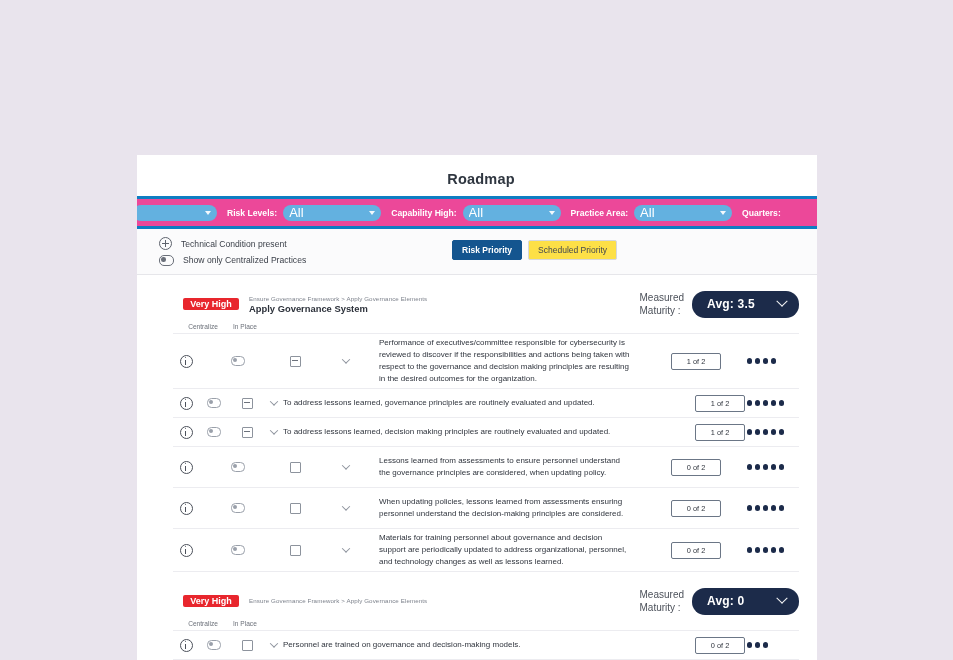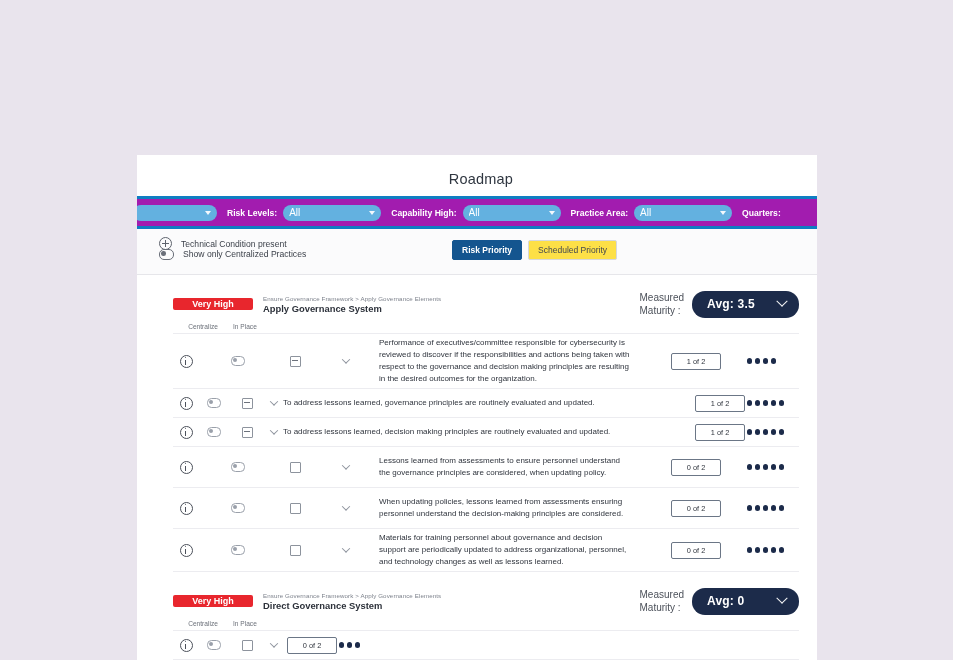--- a/index.html
+++ b/index.html
@@ -22,31 +22,31 @@
     width: 680px;
     height: 505px;
     background: #ffffff;
     overflow: hidden;
   }
 
   
   .page-title {
     text-align: center;
     font-size: 14.5px;
-    font-weight: normal;
+    font-weight: bold;
     color: #2f3640;
     padding: 16px 0 9px 8px;
     letter-spacing: .2px;
   }
 
   
   .filterbar {
     position: relative;
     height: 27px;
-    background: #a21caf;
+    background: #ec4899;
     border-top: 3px solid #0e7dc2;
     border-bottom: 3px solid #0e7dc2;
     display: flex;
     align-items: center;
     overflow: hidden;
     padding-left: 14px;
   }
   .filter-group {
     display: flex;
     align-items: center;
@@ -70,21 +70,21 @@
     padding: 0 6px;
     min-width: 98px;
     box-sizing: border-box;
   }
   .select.first {
     min-width: 84px;
     margin-left: -18px;
   }
   .select-value {
     color: #ffffff;
-    font-size: 10px;
+    font-size: 13px;
     flex: 1;
     white-space: nowrap;
     overflow: hidden;
   }
   .select-caret {
     width: 0; height: 0;
     border-left: 3px solid transparent;
     border-right: 3px solid transparent;
     border-top: 4px solid #ffffff;
     opacity: .92;
@@ -99,21 +99,21 @@
     border-bottom: 1px solid #e6e6ea;
   }
   .legend-row {
     position: absolute;
     left: 22px;
     display: flex;
     align-items: center;
     gap: 9px;
   }
   .legend-row.r1 { top: 8px; }
-  .legend-row.r2 { top: 20px; align-items: center; }
+  .legend-row.r2 { top: 26px; align-items: center; }
   .legend-text {
     font-size: 8.6px;
     color: #3a3f48;
     white-space: nowrap;
   }
   .icon-circle-plus {
     width: 11px; height: 11px;
     border: 1px solid #5e636d;
     border-radius: 50%;
     position: relative;
@@ -179,24 +179,25 @@
     margin: 14px 18px 0 36px;
     display: flex;
     align-items: center;
   }
   .risk-badge {
     background: #e8262d;
     color: #ffffff;
     font-size: 9px;
     font-weight: bold;
     padding: 1px 0;
-    width: 80px;
+    width: 56px;
     text-align: center;
     border-radius: 2px;
     flex: none;
+    margin-left: 10px;
   }
   .head-text {
     margin-left: 10px;
     flex: 1;
     min-width: 0;
   }
   .breadcrumb {
     font-size: 6.2px;
     color: #7d828c;
     letter-spacing: .1px;
@@ -598,21 +599,20 @@
               <span class="dot"></span>
             </div>
           </div>
         </div>
       </div>
       <div class="card">
         <div class="card-head">
           <div class="risk-badge">Very High</div>
           <div class="head-text">
             <div class="breadcrumb">Ensure Governance Framework &gt; Apply Governance Elements</div>
-            <div class="practice-title">Direct Governance System</div>
           </div>
           <div class="maturity-label">
             <div>Measured</div>
             <div>Maturity :</div>
           </div>
           <div class="avg-pill">
             <span class="avg-text">Avg: 0</span>
             <span class="avg-chev"></span>
           </div>
         </div>
@@ -627,20 +627,23 @@
             </div>
             <div class="c-centr">
               <span class="icon-centr-sm"></span>
             </div>
             <div class="c-check">
               <span class="cbox"></span>
             </div>
             <div class="c-chev">
               <span class="chev-down"></span>
             </div>
+            <div class="c-text">
+              <div class="row-text">Personnel are trained on governance and decision-making models.</div>
+            </div>
             <div class="c-count">
               <div class="count-box">0 of 2</div>
             </div>
             <div class="c-dots">
               <span class="dot"></span>
               <span class="dot"></span>
               <span class="dot"></span>
             </div>
           </div>
           <div class="prow">

